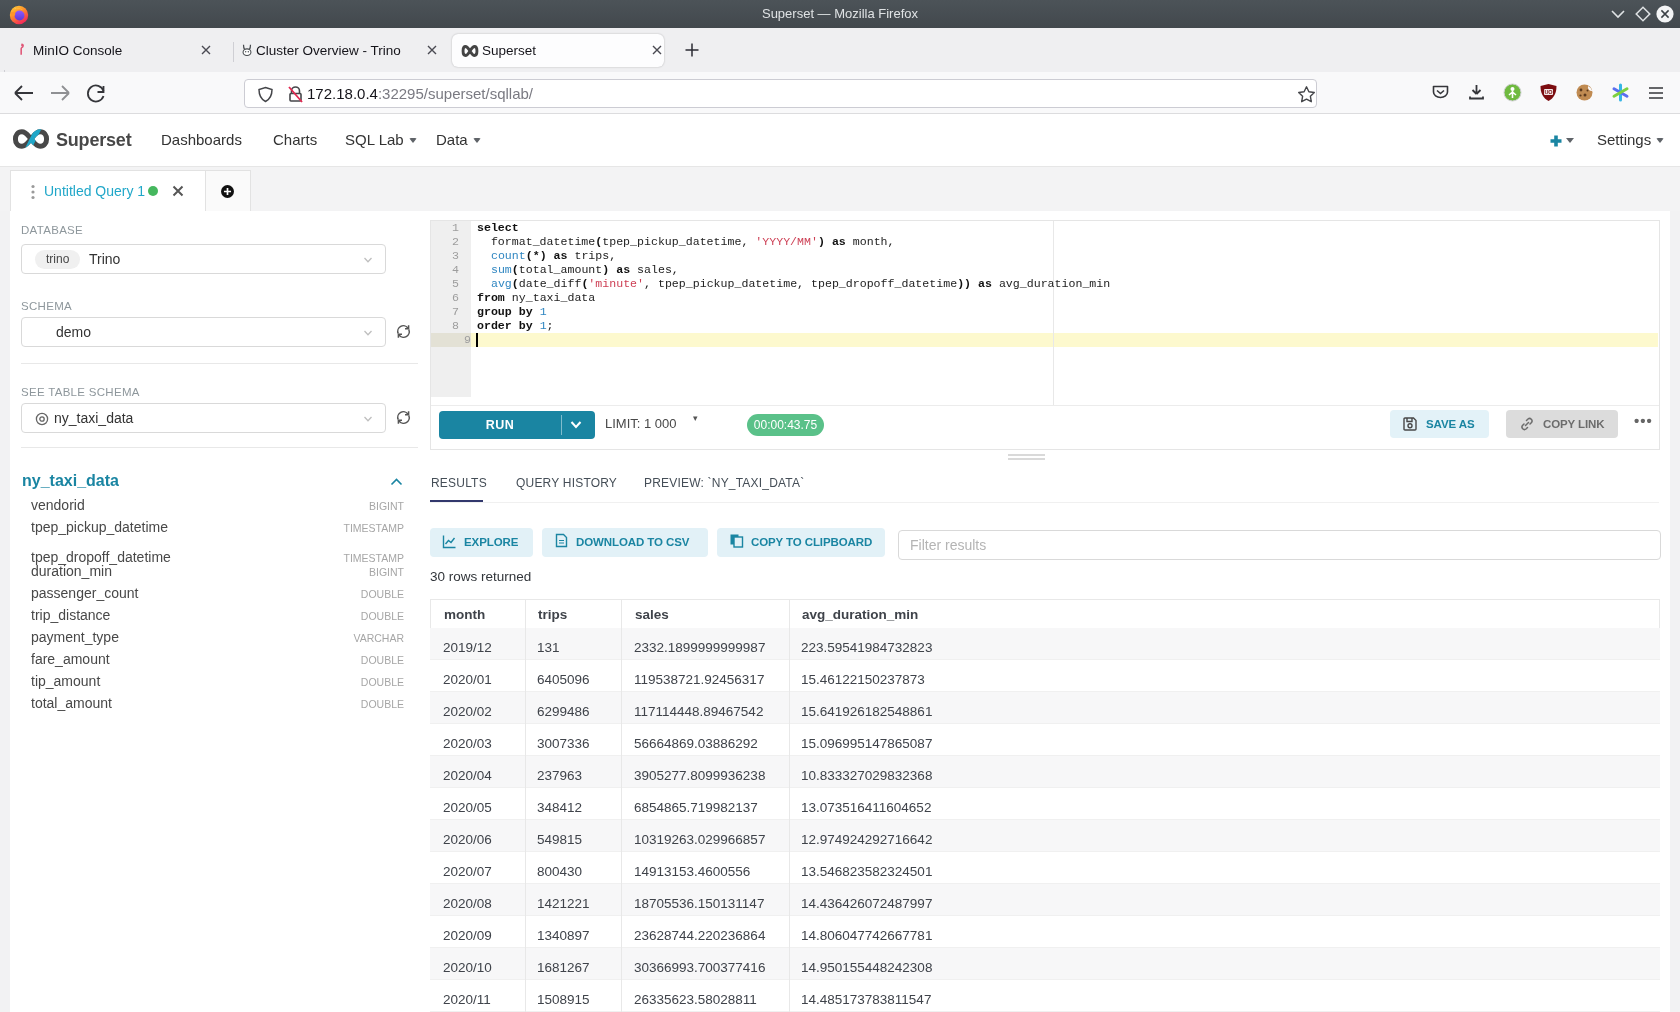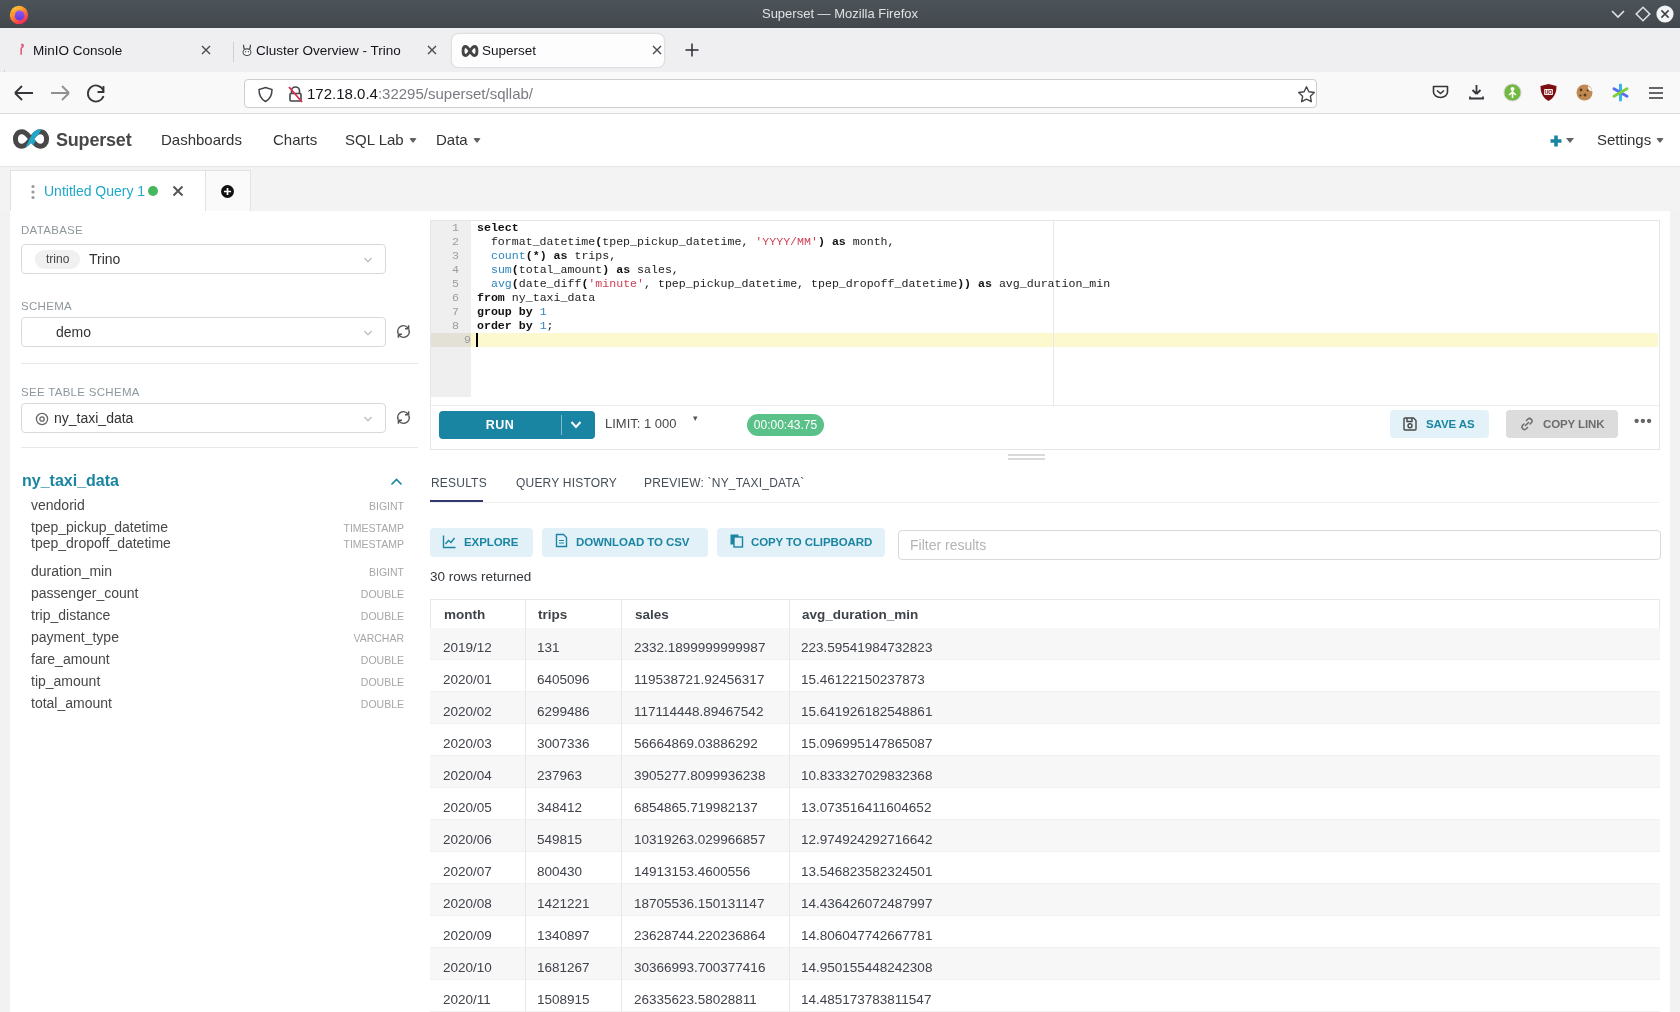--- a/index.html
+++ b/index.html
@@ -305,21 +305,21 @@
           <path d="M13.8 6.5 A5.6 5.6 0 0 1 4 11.8" stroke="#555" stroke-width="1.5" fill="none"></path>
           <path d="M3.4 14.8 L3.4 11.2 L7 11.2" stroke="#555" stroke-width="1.5" fill="none"></path>
         </svg>
       <div class="sbdiv" style="top:236px;"></div>
       <div class="abs" style="left:12px;top:261px;font-size:16px;font-weight:bold;color:#1a85a2;">ny_taxi_data</div>
       <svg class="abs" style="left:380px;top:266px" width="13" height="10" viewBox="0 0 13 10">
           <path d="M1.5 7.5 L6.5 2.5 L11.5 7.5" stroke="#1a85a2" stroke-width="1.6" fill="none"></path>
         </svg>
       <div class="colrow" style="top:286px;">vendorid<span class="coltype">BIGINT</span></div>
       <div class="colrow" style="top:308px;">tpep_pickup_datetime<span class="coltype">TIMESTAMP</span></div>
-      <div class="colrow" style="top:324px;">tpep_dropoff_datetime<span class="coltype">TIMESTAMP</span></div>
+      <div class="colrow" style="top:338px;">tpep_dropoff_datetime<span class="coltype">TIMESTAMP</span></div>
       <div class="colrow" style="top:352px;">duration_min<span class="coltype">BIGINT</span></div>
       <div class="colrow" style="top:374px;">passenger_count<span class="coltype">DOUBLE</span></div>
       <div class="colrow" style="top:396px;">trip_distance<span class="coltype">DOUBLE</span></div>
       <div class="colrow" style="top:418px;">payment_type<span class="coltype">VARCHAR</span></div>
       <div class="colrow" style="top:440px;">fare_amount<span class="coltype">DOUBLE</span></div>
       <div class="colrow" style="top:462px;">tip_amount<span class="coltype">DOUBLE</span></div>
       <div class="colrow" style="top:484px;">total_amount<span class="coltype">DOUBLE</span></div>
     </div>
     <div id="editor">
       <div id="activeline"></div>

